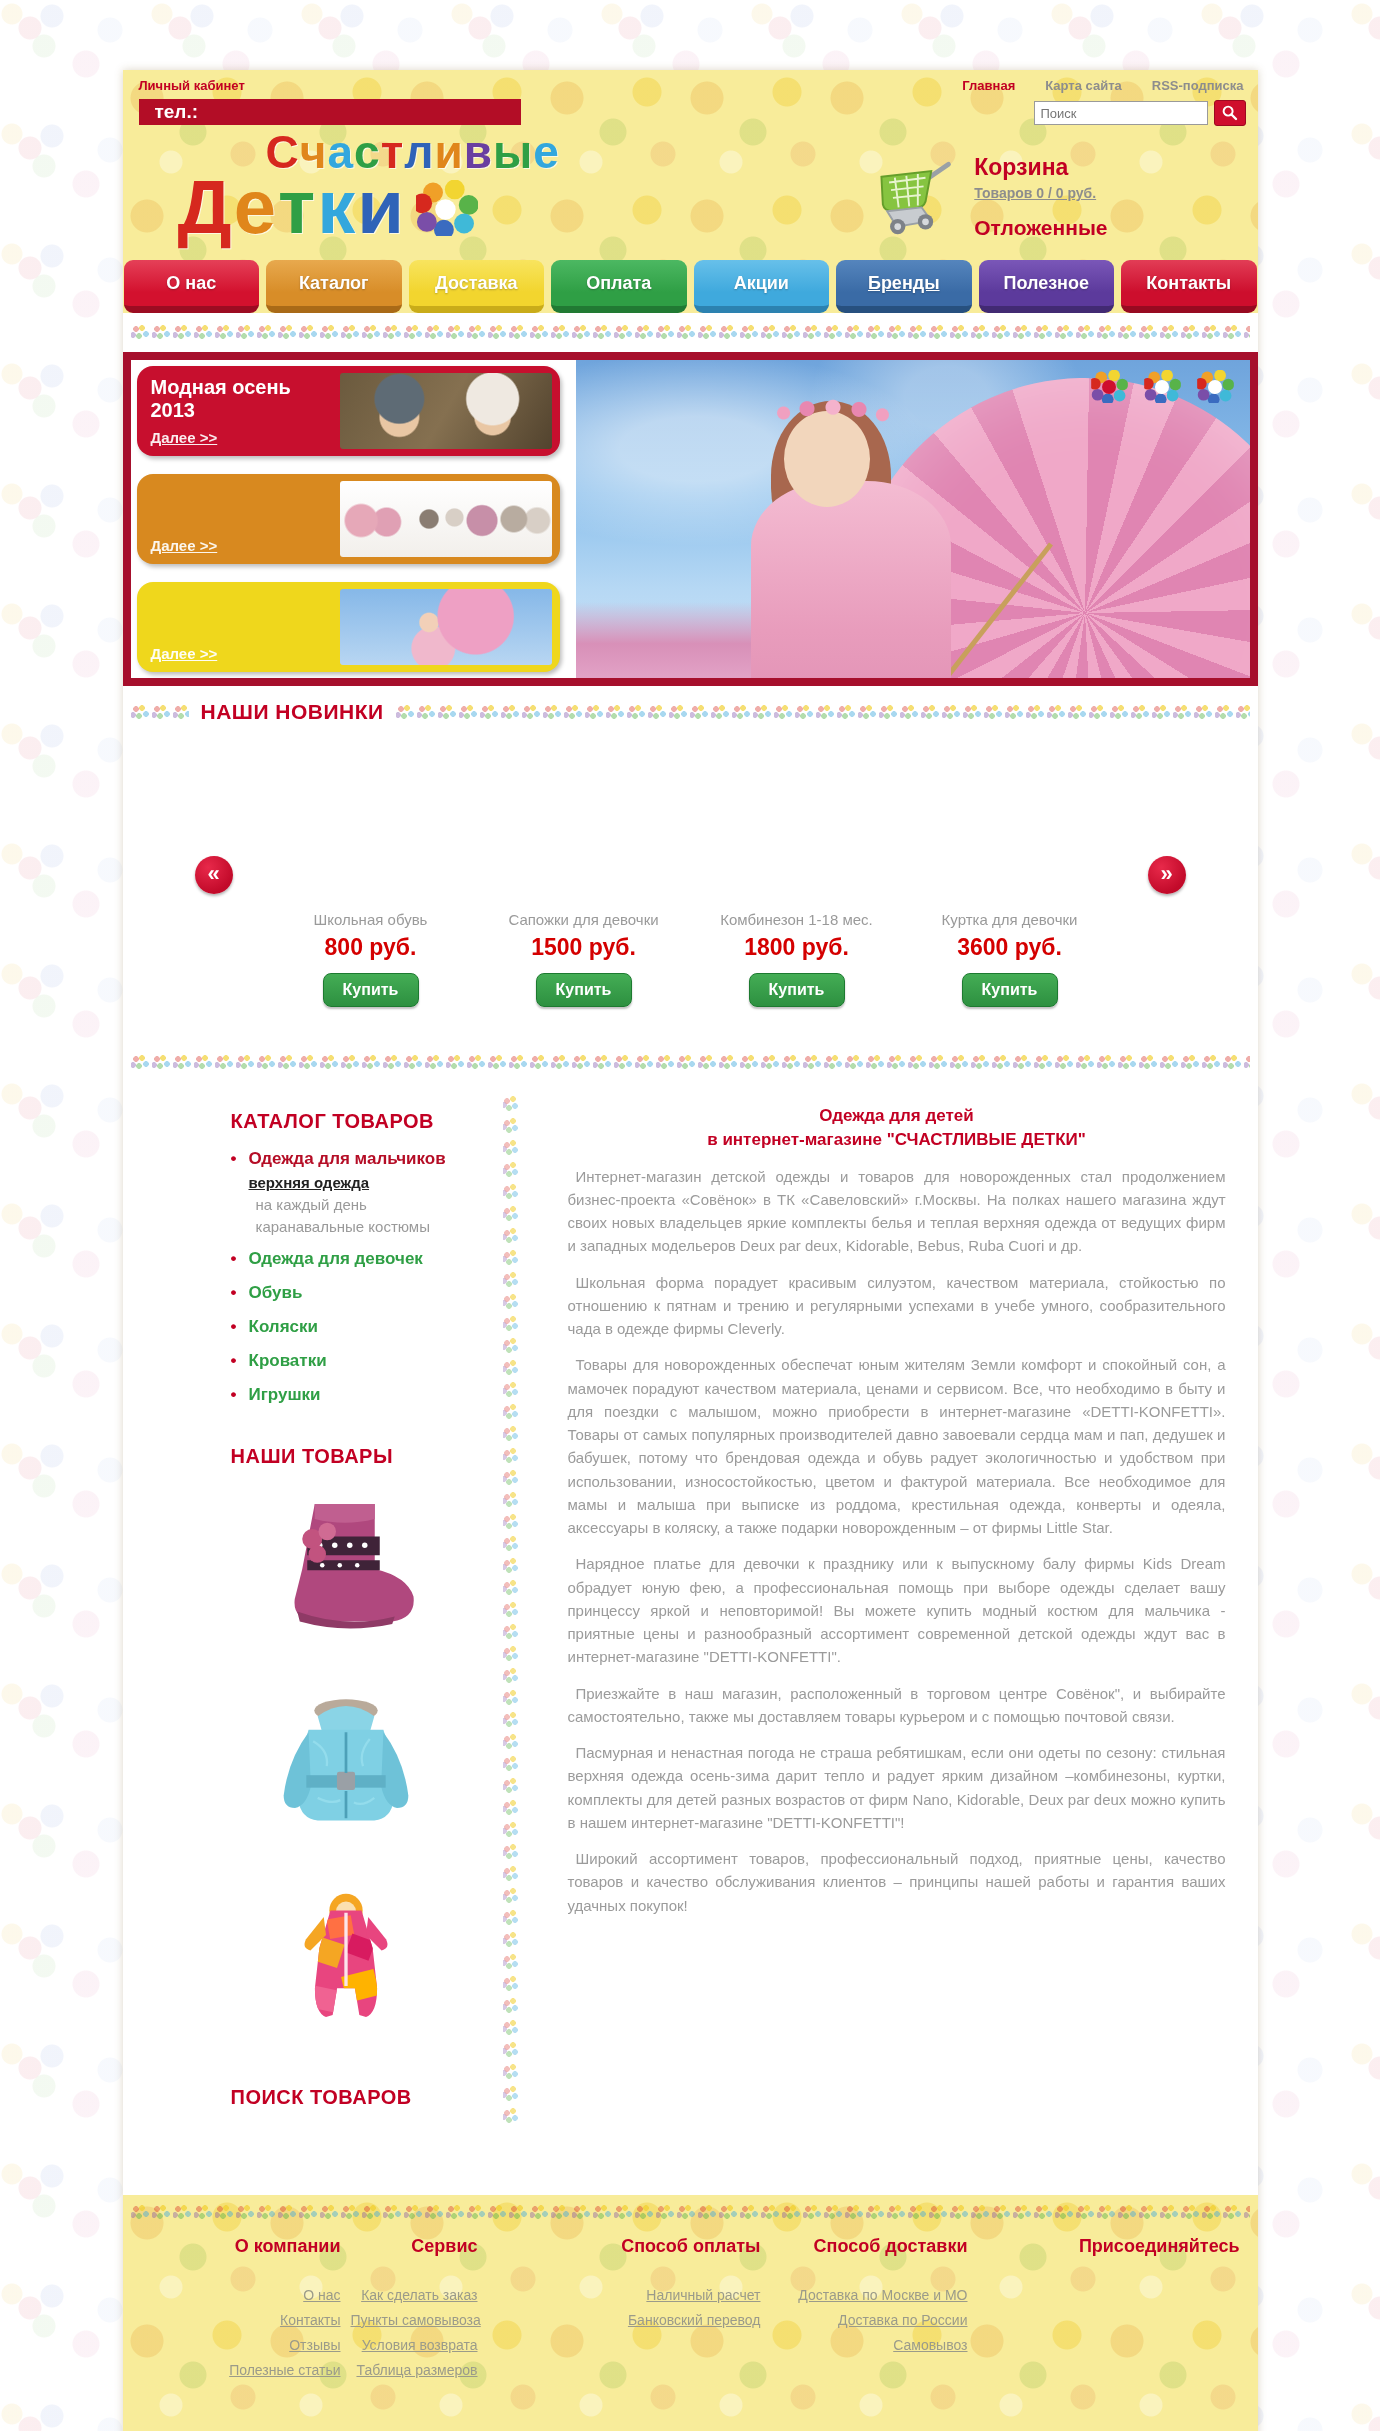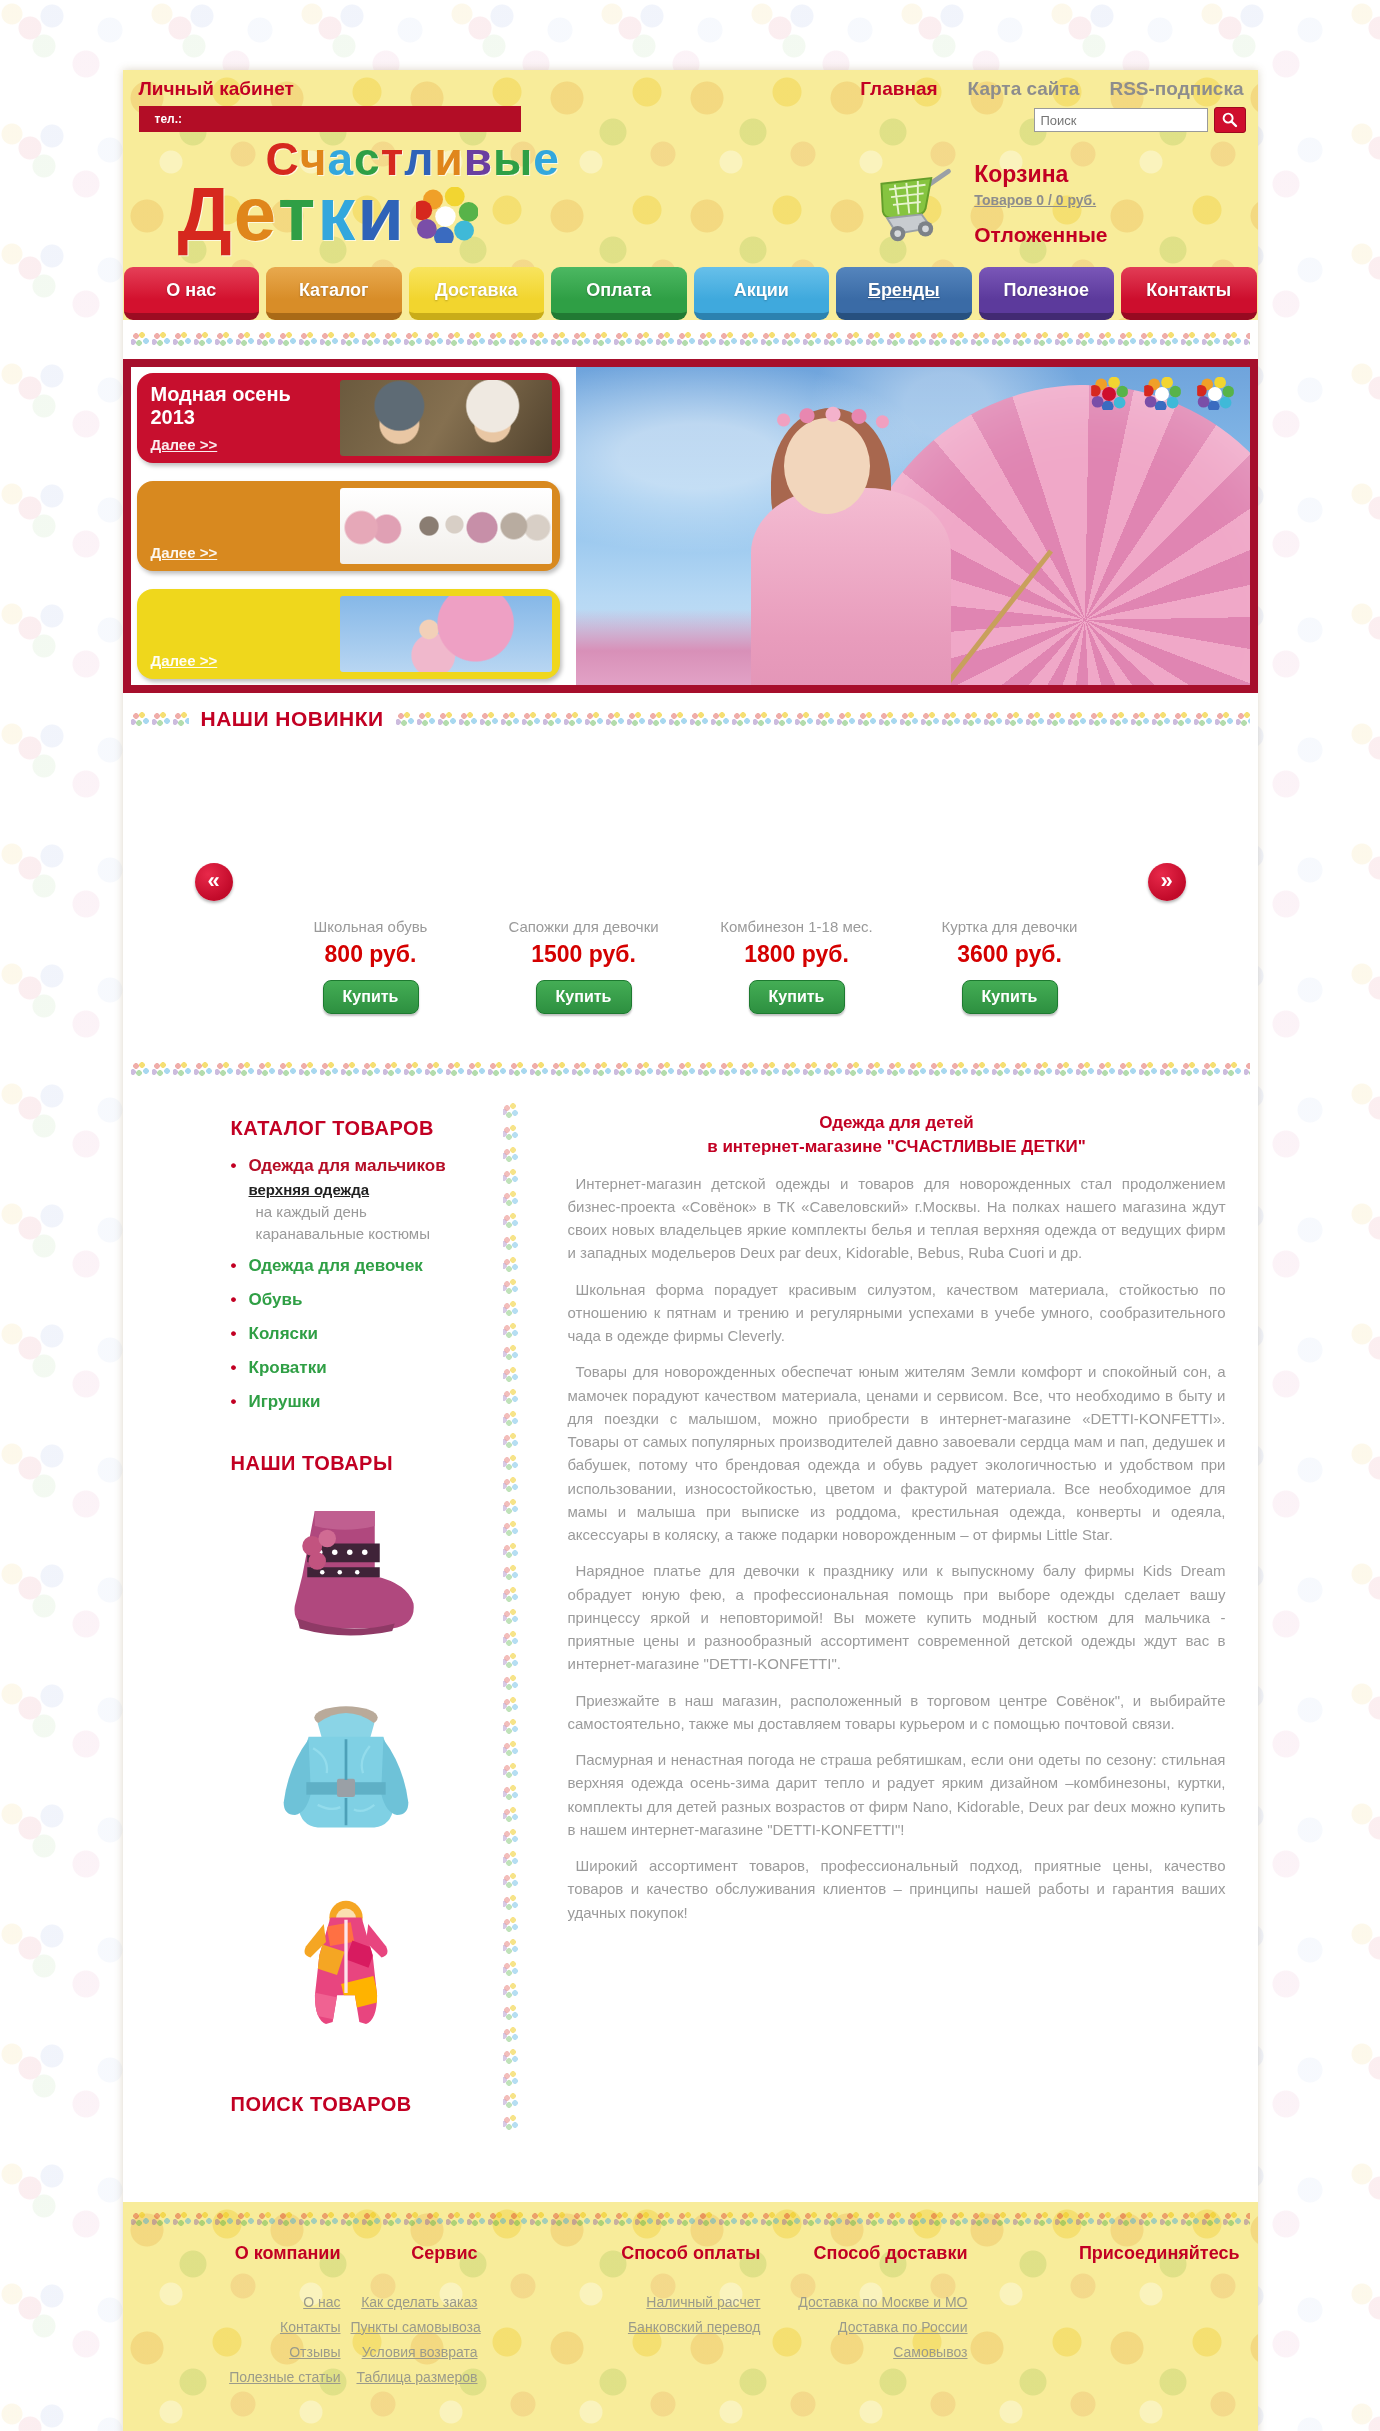--- a/index.html
+++ b/index.html
@@ -22,28 +22,28 @@
   .yellow-bg{
     background-color:#f8ec9a;
     background-image:
       radial-gradient(circle at 24px 28px, rgba(225,150,40,0.22) 16px, transparent 17px),
       radial-gradient(circle at 70px 62px, rgba(150,190,80,0.25) 13px, transparent 14px),
       radial-gradient(circle at 104px 22px, rgba(242,214,80,0.55) 14px, transparent 15px),
       radial-gradient(circle at 48px 92px, rgba(255,255,255,0.35) 11px, transparent 12px),
       radial-gradient(circle at 120px 84px, rgba(222,120,60,0.16) 12px, transparent 13px);
     background-size:140px 118px;
   }
-  .topbar{display:flex;justify-content:space-between;align-items:center;padding:8px 14px 2px 16px;font-size:19px;font-weight:bold;}
+  .topbar{display:flex;justify-content:space-between;align-items:center;padding:8px 14px 2px 16px;font-size:13px;font-weight:bold;}
   .topbar a{text-decoration:none;}
   .acct{color:#c20023;}
   .toplinks{display:flex;gap:30px;}
   .toplinks .lk-home{color:#c20023;}
   .toplinks .lk-gray{color:#8d8d8d;}
   .phone-row{display:flex;justify-content:space-between;align-items:flex-start;padding:4px 12px 0 16px;}
-  .phone-bar{width:382px;height:26px;background:#b30d26;color:#fff;font-weight:bold;font-size:12px;line-height:26px;padding-left:16px;box-sizing:border-box;}
+  .phone-bar{width:382px;height:26px;background:#b30d26;color:#fff;font-weight:bold;font-size:19px;line-height:26px;padding-left:16px;box-sizing:border-box;}
   .search-group{display:flex;align-items:center;gap:6px;margin-top:1px;}
   .search-input{width:160px;height:22px;border:1px solid #9a9a9a;font-size:13px;color:#be185d;padding:0 6px;background:#fff;font-family:inherit;}
   .search-btn{width:32px;height:26px;background:#cf0e2d;border:1px solid #9c0a20;border-radius:3px;cursor:pointer;display:flex;align-items:center;justify-content:center;padding:0;}
   .search-btn svg{width:18px;height:18px;}
   .header-row{display:flex;justify-content:space-between;padding:6px 0 10px 0;}
   .logo{margin-left:55px;line-height:0.9;cursor:pointer;}
   .logo-w1{margin-left:88px;font-size:46px;font-weight:bold;letter-spacing:1px;}
   .logo-w2{font-size:76px;font-weight:bold;letter-spacing:2px;display:flex;align-items:center;}
   .lgl{display:inline-block;text-shadow:1px 1px 0 rgba(255,255,255,0.7);}
   .logo-flower{width:62px;height:56px;margin-left:10px;}

